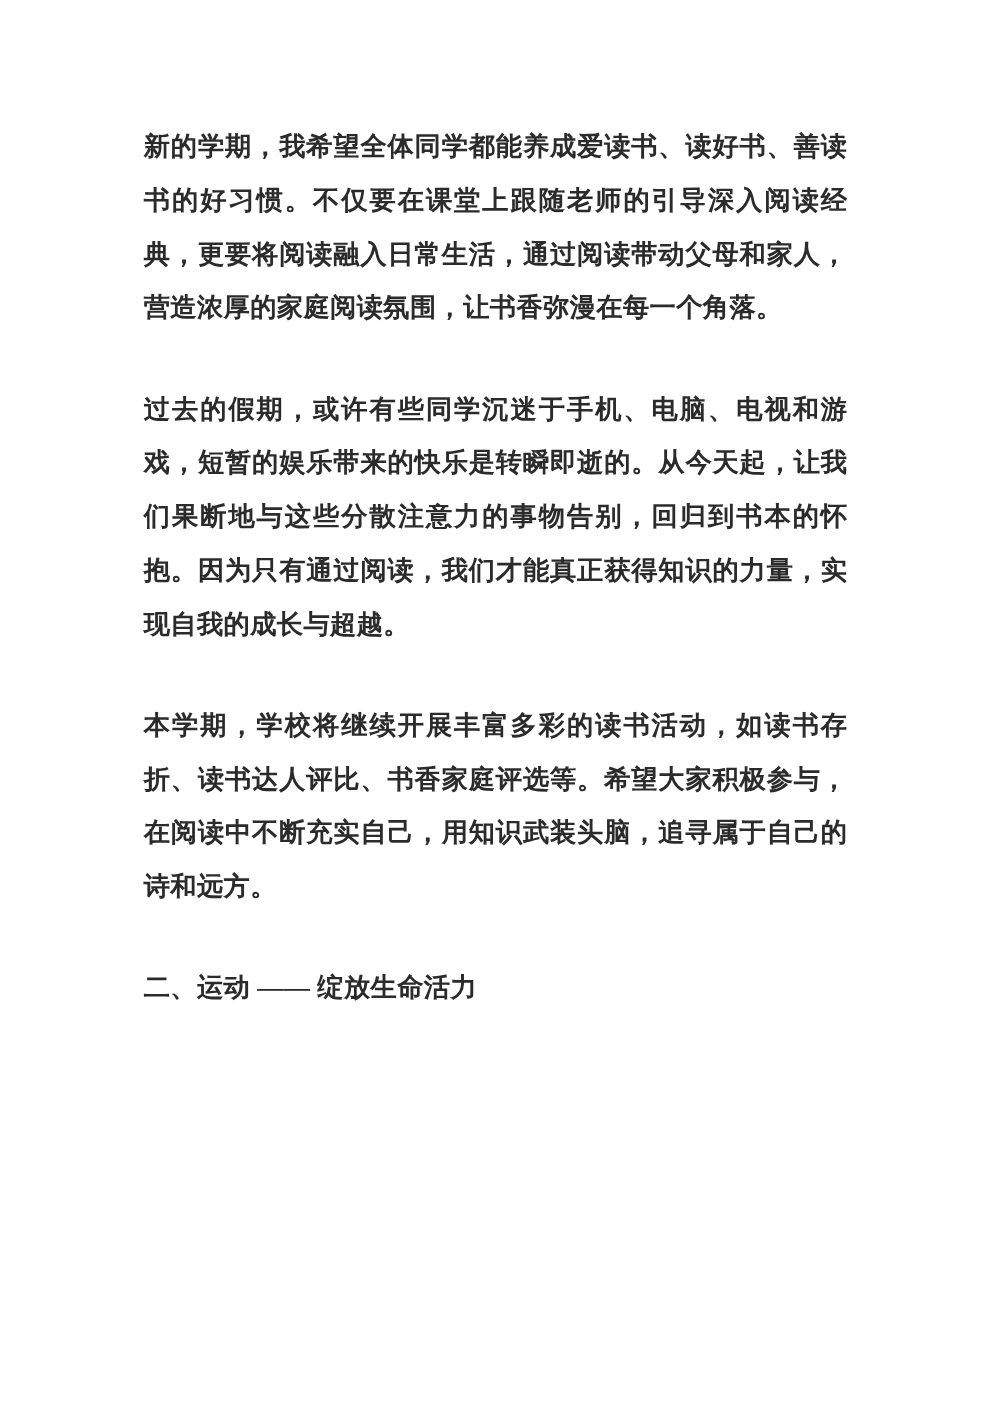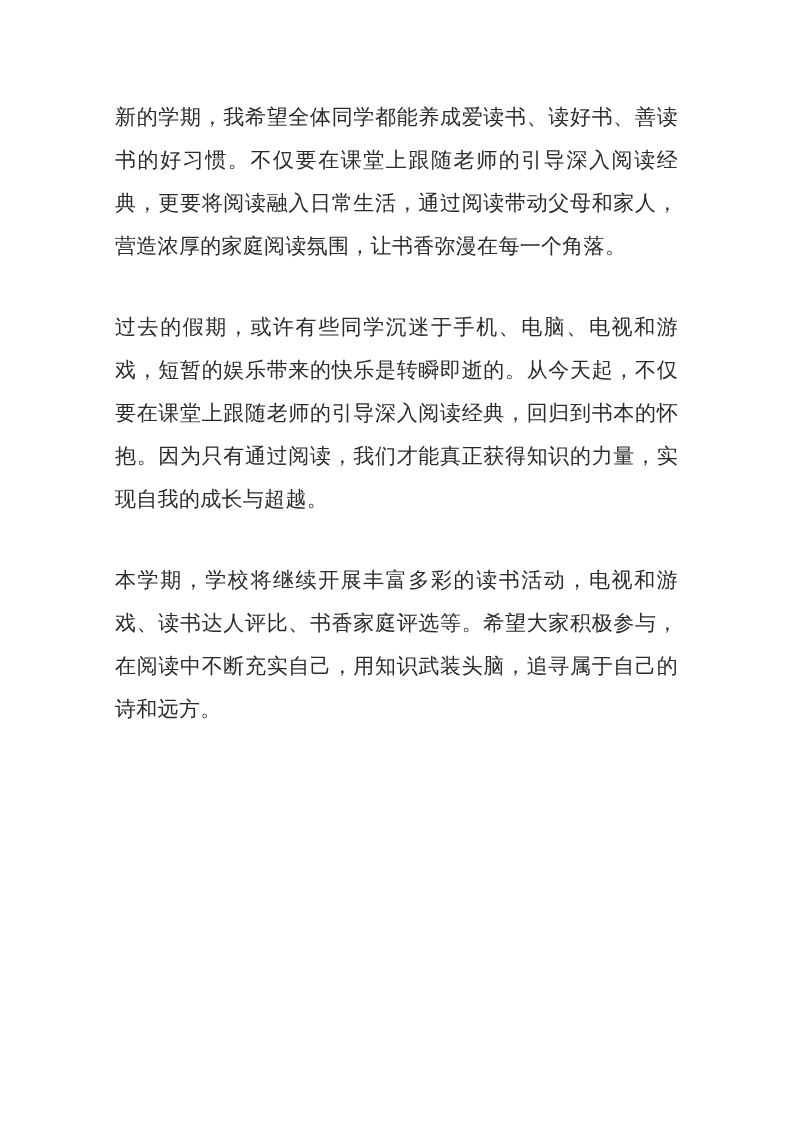--- a/index.html
+++ b/index.html
@@ -17,33 +17,34 @@
   }
   .content {
     box-sizing: border-box;
     padding: 96px 115px 0 115px;
   }
   .content p,
   .content h2 {
     margin: 0 0 38px 0;
     font-family: "Liberation Serif", "DejaVu Serif", serif;
     font-size: 21px;
-    font-weight: 400;
+    font-weight: 700;
     line-height: 43px;
     color: #2b2b2b;
     text-align: justify;
     text-justify: inter-ideograph;
     letter-spacing: 0.3px;
   }
   .content h2 {
     text-align: left;
   }
 </style>
 </head>
 <body>
 
 <main class="page">
   <article class="content">
     <p>新的学期，我希望全体同学都能养成爱读书、读好书、善读书的好习惯。不仅要在课堂上跟随老师的引导深入阅读经典，更要将阅读融入日常生活，通过阅读带动父母和家人，营造浓厚的家庭阅读氛围，让书香弥漫在每一个角落。</p>
-    <p>过去的假期，或许有些同学沉迷于手机、电脑、电视和游戏，短暂的娱乐带来的快乐是转瞬即逝的。从今天起，不仅要在课堂上跟随老师的引导深入阅读经典，回归到书本的怀抱。因为只有通过阅读，我们才能真正获得知识的力量，实现自我的成长与超越。</p>
-    <p>本学期，学校将继续开展丰富多彩的读书活动，电视和游戏、读书达人评比、书香家庭评选等。希望大家积极参与，在阅读中不断充实自己，用知识武装头脑，追寻属于自己的诗和远方。</p>
+    <p>过去的假期，或许有些同学沉迷于手机、电脑、电视和游戏，短暂的娱乐带来的快乐是转瞬即逝的。从今天起，让我们果断地与这些分散注意力的事物告别，回归到书本的怀抱。因为只有通过阅读，我们才能真正获得知识的力量，实现自我的成长与超越。</p>
+    <p>本学期，学校将继续开展丰富多彩的读书活动，如读书存折、读书达人评比、书香家庭评选等。希望大家积极参与，在阅读中不断充实自己，用知识武装头脑，追寻属于自己的诗和远方。</p>
+    <h2>二、运动 —— 绽放生命活力</h2>
   </article>
 </main>
 
 </body></html>

